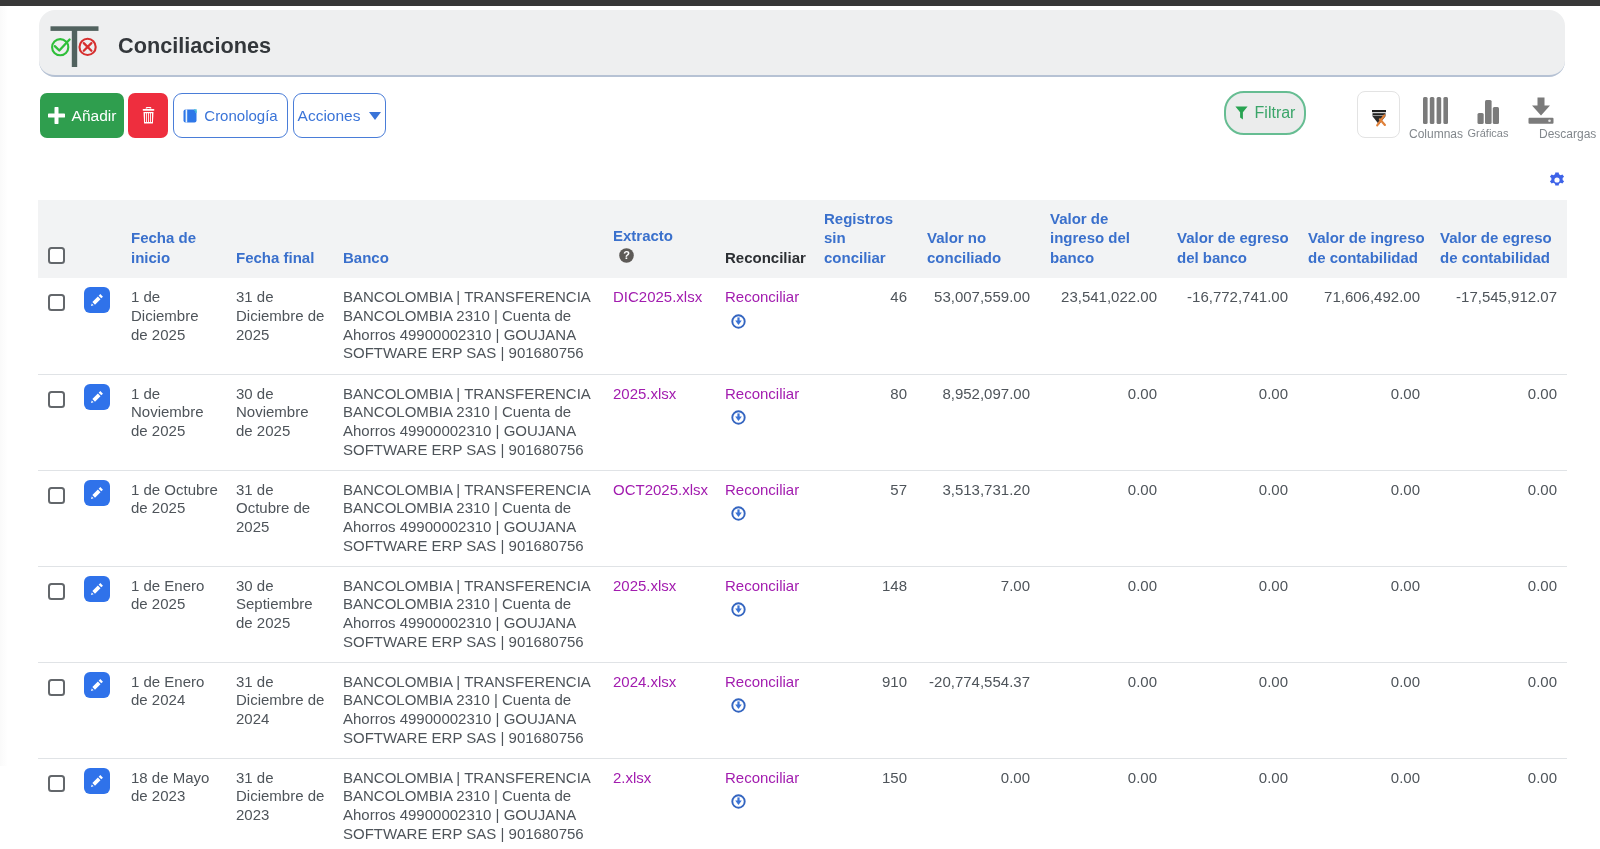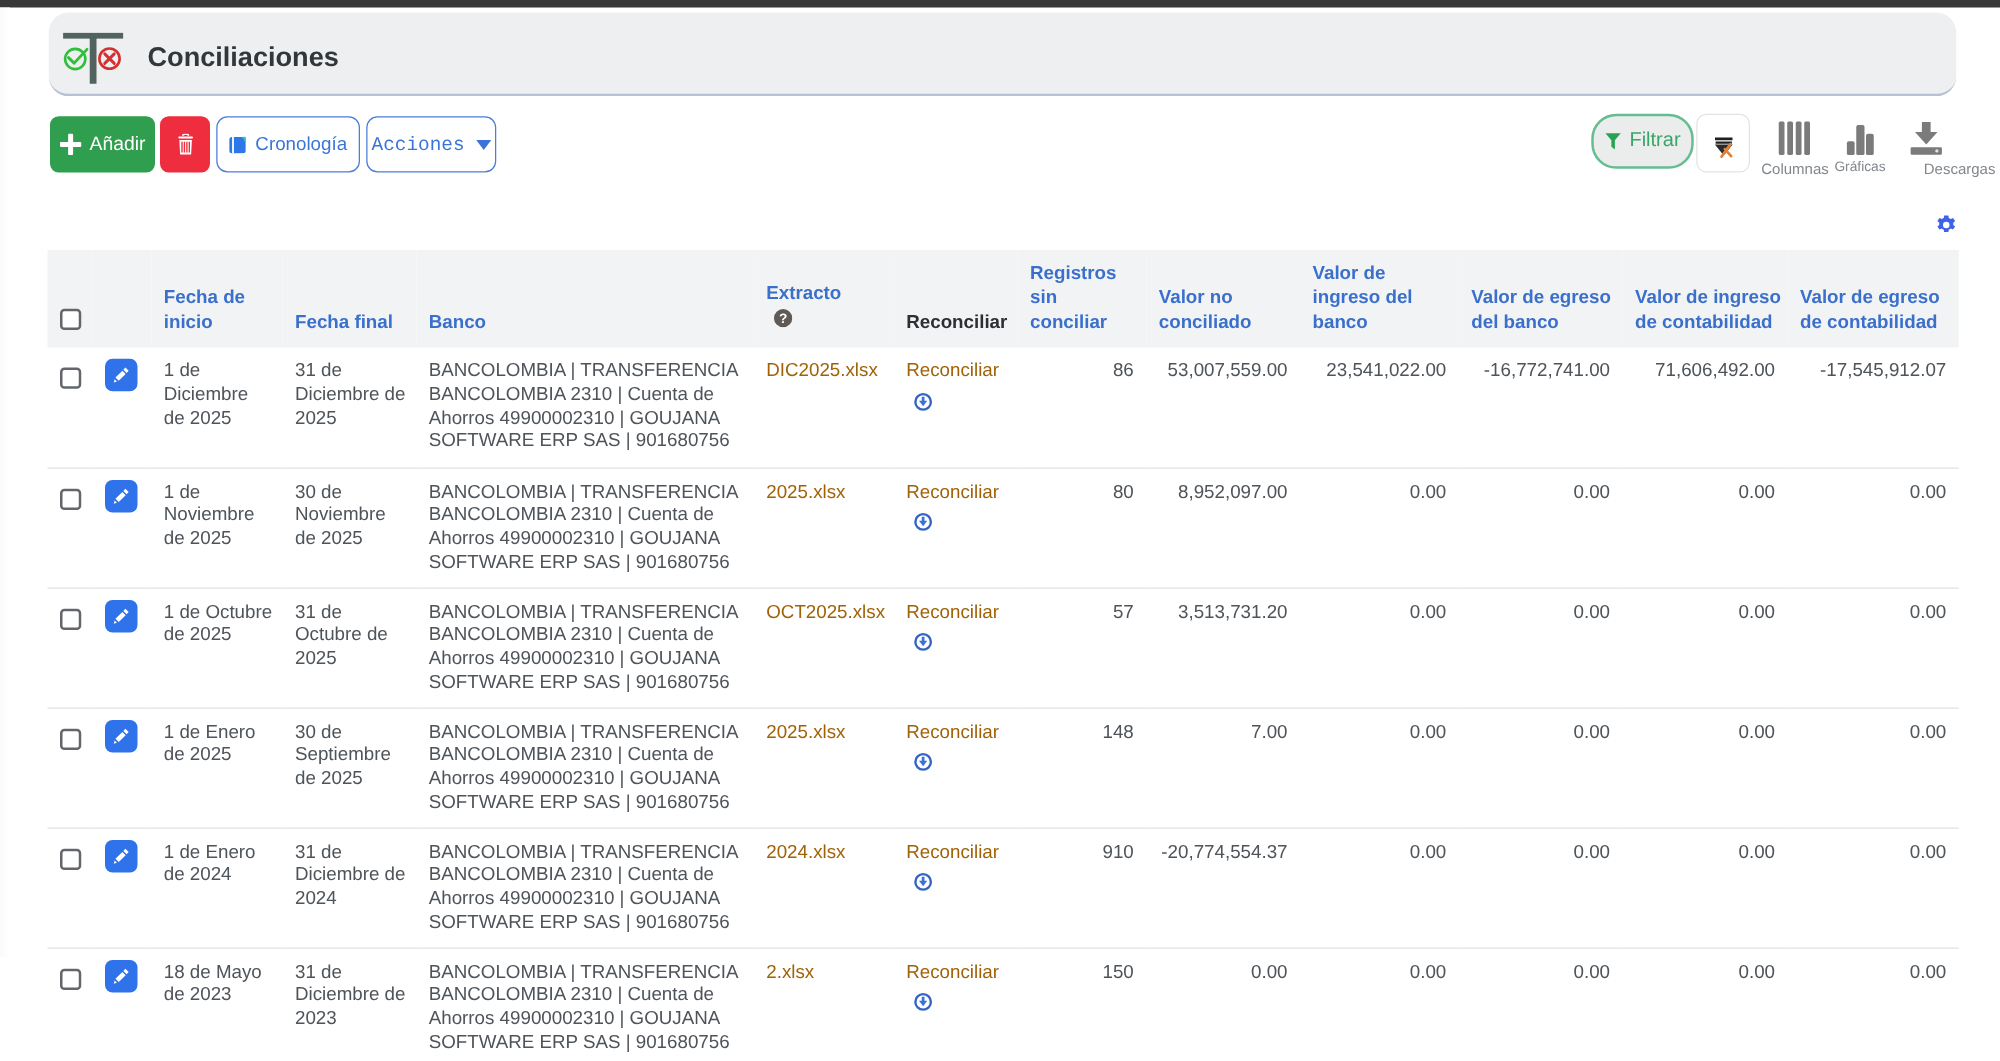--- a/index.html
+++ b/index.html
@@ -18,21 +18,21 @@
 
   table { border-collapse:collapse; table-layout:fixed; position:absolute; left:38px; top:200px;
     width:1529px; font-size:15px; color:#4e545a; }
   th, td { vertical-align:top; text-align:left; padding:10px 10px 9px 10px; line-height:18.8px;
     font-weight:normal; white-space:nowrap; }
   thead th { background:#f2f3f4; vertical-align:bottom; color:#3a70cc; font-weight:bold; height:78px; line-height:19.8px; padding-top:7px; padding-bottom:10px;}
   thead th.dark { color:#2c2f33; }
   tbody td { border-bottom:1px solid #e0e3e6; }
   tbody tr { height:96px; }
   td.num, td.r { text-align:right; }
-  a { color:#a16207; text-decoration:none; }
+  a { color:#a21caf; text-decoration:none; }
   .cb { width:17px; height:17px; border:2px solid #63676b; border-radius:3.5px; background:#fff; }
   .editbtn { width:26px; height:26px; border-radius:6px; background:#2f72ea;
      display:flex; align-items:center; justify-content:center; }
 </style>
 </head>
 <body>
 <div class="topbar"></div>
 <div class="leftshade"></div>
 
 <div class="card">
@@ -60,24 +60,24 @@
   </svg>
 </div>
 <div class="btn" style="left:173px; top:93px; width:115px; height:45px; background:#fff; border:1.5px solid #4a7dd8; color:#3a74d8; border-radius:9px;">
   <svg width="14" height="14" viewBox="0 0 14 14" style="margin-right:7px">
     <rect x="0.5" y="0.5" width="13" height="13" rx="2" fill="#2e77e8"></rect>
     <rect x="2.6" y="0.5" width="1.6" height="13" fill="#e8f4ff"></rect>
     <path d="M11 1 h2 v3" stroke="#49c0d8" stroke-width="1.4" fill="none"></path>
   </svg>
     <span style="font-size:15px">Cronología</span>
   </div>
-<div class="btn" style="left:293px; top:93px; width:104px; height:45px; background:#fff; border:1.5px solid #4a7dd8; color:#3a74d8; border-radius:9px;font-family:Liberation Mono, monospace;">Acciones
+<div class="btn" style="left:293px; top:93px; width:93px; height:45px; background:#fff; border:1.5px solid #4a7dd8; color:#3a74d8; border-radius:9px;">Acciones
   <span style="width:0;height:0;border-left:6.5px solid transparent;border-right:6.5px solid transparent;border-top:8px solid #3a74d8;margin-left:9px;"></span></div>
 
-<div class="btn" style="left:1273px; top:91px; width:82px; height:44px; background:#ebecec; border:2px solid #66bd92; color:#3aa569; border-radius:20px;">
+<div class="btn" style="left:1224px; top:91px; width:82px; height:44px; background:#ebecec; border:2px solid #66bd92; color:#3aa569; border-radius:20px;">
   <svg width="13" height="14" viewBox="0 0 13 14" style="margin-right:7px">
     <path d="M0.4 0.5 h12.2 l-4.7 5.7 v7.3 l-2.8 -2.1 v-5.2 z" fill="#28a351"></path>
   </svg>
     <span style="font-size:16px">Filtrar</span>
   </div>
 <div class="btn" style="left:1357px; top:91px; width:43px; height:47px; background:#fff; border:1px solid #e3e3e3; border-radius:8px;">
   <svg width="20" height="20" viewBox="0 0 20 20" style="margin-top:8px">
     <rect x="3" y="1" width="14" height="2.2" fill="#1f1f1f"></rect>
     <rect x="3.5" y="4.2" width="13" height="1.8" fill="#1f1f1f"></rect>
     <path d="M2.9 6.6 h14.2 l-7.1 8.8 z" fill="#2a2a2a"></path>
@@ -167,21 +167,21 @@
         </td>
     <td>1 de<br>Diciembre<br>de 2025</td>
     <td>31 de<br>Diciembre de<br>2025</td>
     <td>BANCOLOMBIA | TRANSFERENCIA<br>BANCOLOMBIA 2310 | Cuenta de<br>Ahorros 49900002310 | GOUJANA<br>SOFTWARE ERP SAS | 901680756</td>
     <td><a>DIC2025.xlsx</a></td>
     <td><a>Reconciliar</a><br><svg class="dl" style="margin-left:6px;margin-top:7px" width="15" height="15" viewBox="0 0 15 15">
             <circle cx="7.5" cy="7.5" r="6.2" fill="none" stroke="#3465c0" stroke-width="1.9"></circle>
             <path d="M7.5 3.4 v4.2" stroke="#3b74d6" stroke-width="2.2"></path>
             <path d="M4.2 6.6 L7.5 11 L10.8 6.6 z" fill="#3b74d6"></path>
           </svg></td>
-    <td class="num">86</td>
+    <td class="num">46</td>
     <td class="num">53,007,559.00</td>
     <td class="num">23,541,022.00</td>
     <td class="num">-16,772,741.00</td>
     <td class="num">71,606,492.00</td>
     <td class="num">-17,545,912.07</td>
   </tr>
   <tr>
     <td>
           <div class="cb" style="margin-top:6px"></div>
         </td>

